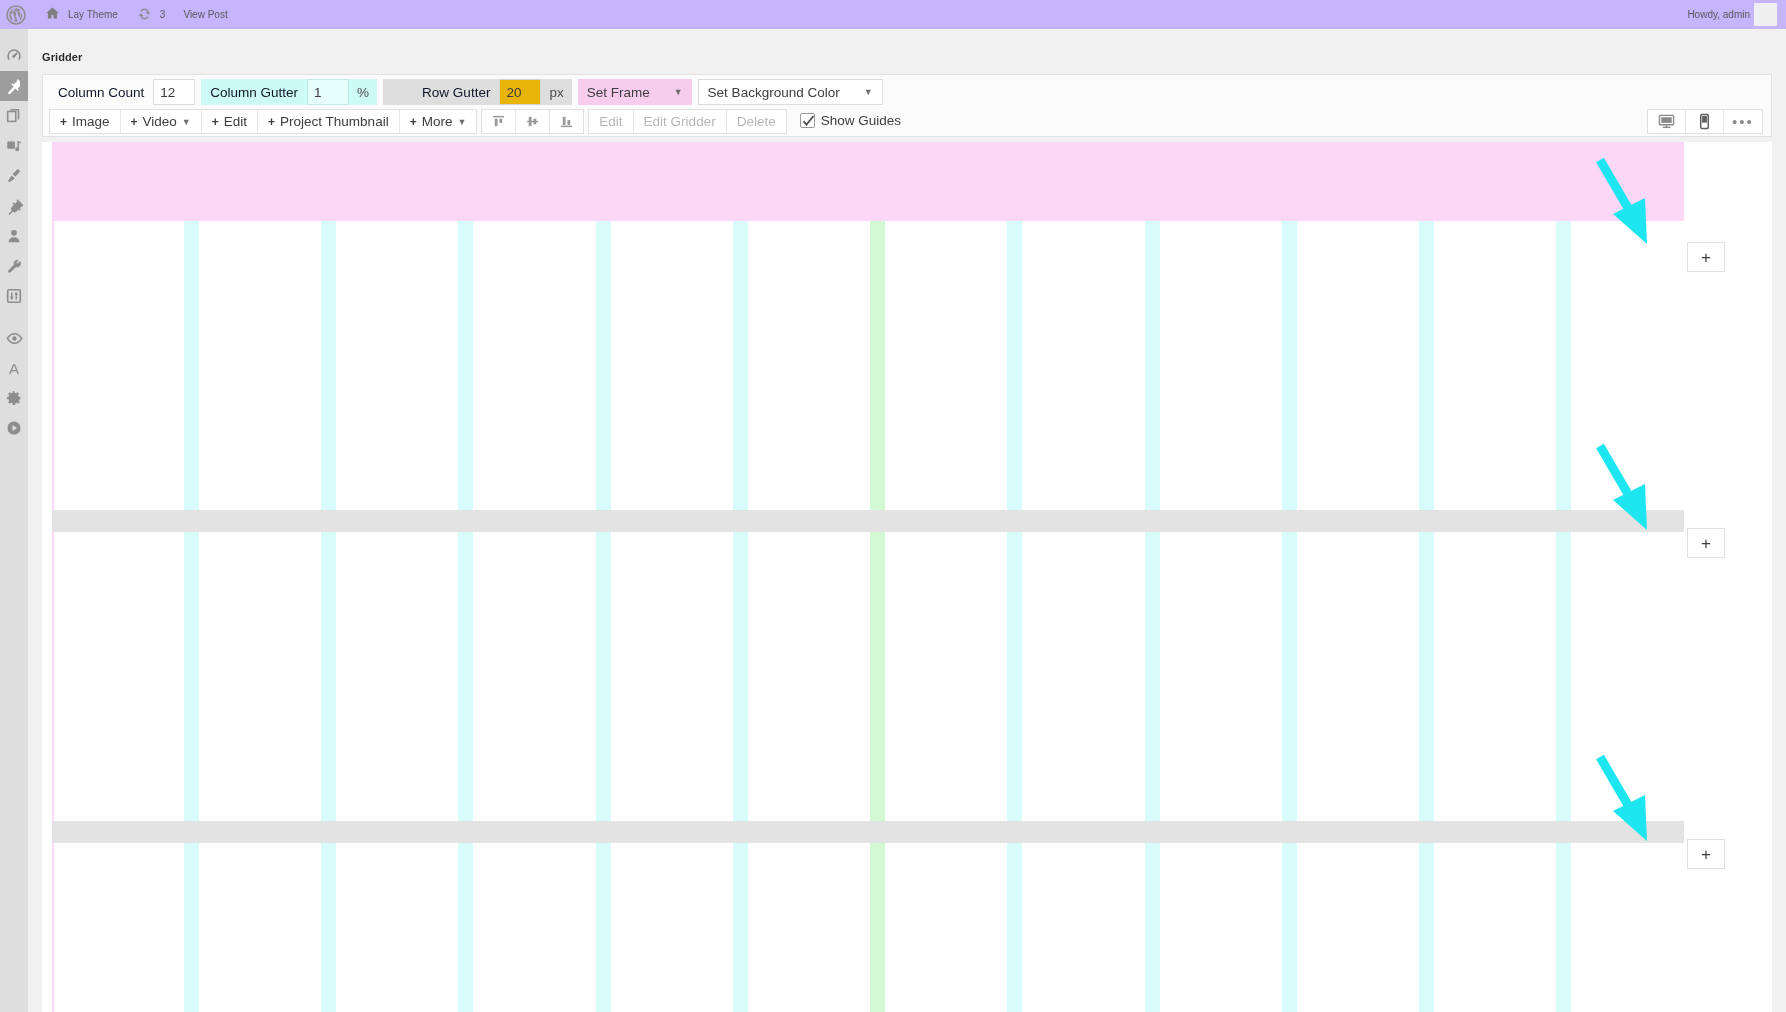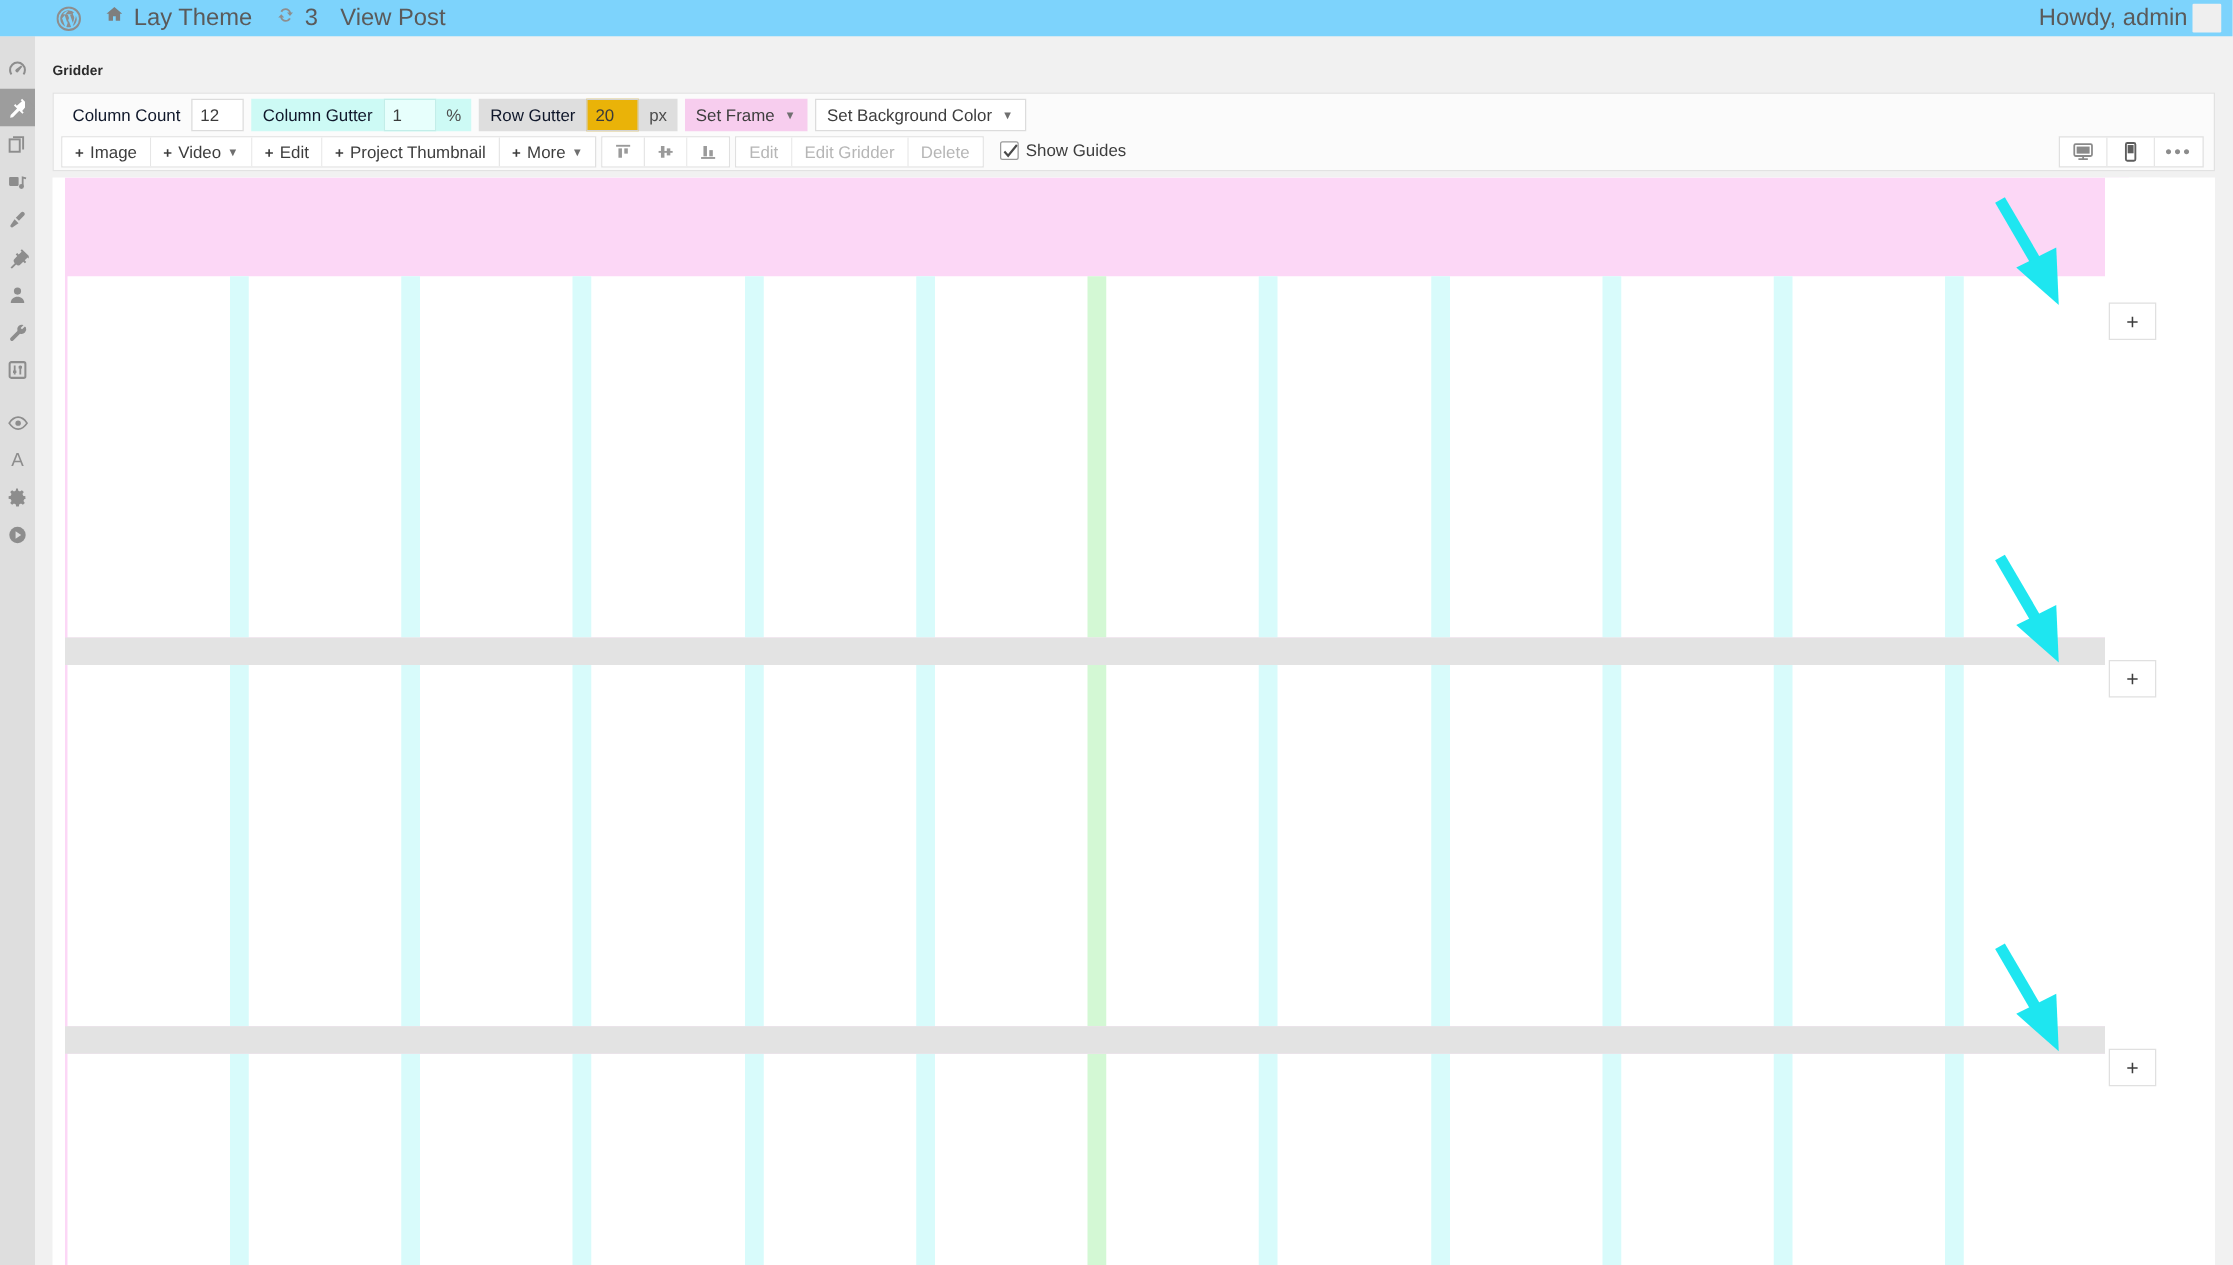--- a/index.html
+++ b/index.html
@@ -8,25 +8,24 @@
     overflow: hidden;
     background: #f1f1f1;
     font-family: "Liberation Sans", sans-serif;
     -webkit-font-smoothing: antialiased;
   }
 
   
   #adminbar {
     position: absolute; top: 0; left: 0;
     width: 1786px; height: 29px;
-    background: #7dd3fc;
+    background: #c4b5fd;
     display: flex; align-items: center;
-    font-size: 19px; color: #555;
+    font-size: 10px; color: #555;
     z-index: 60;
-    padding-left: 39px;
   }
   .ab-item {
     display: flex; align-items: center; gap: 7px;
     height: 29px; padding: 0 9px;
     color: #5a5a5a; white-space: nowrap;
   }
   .ab-item:first-child { padding-left: 6px; }
   .wp-logo svg { display: block; }
   #adminbar .spacer { flex: 1 1 auto; }
   .howdy { padding-right: 4px; }
@@ -85,25 +84,25 @@
   .fgroup .lbl { padding: 0 9px; color: #0f172a; white-space: nowrap; }
   .fgroup .fld {
     height: 26px; width: 42px; border: 1px solid #dcdcdc;
     background: #fff; color: #3b3b3b; font-size: 13.5px;
     font-family: "Liberation Sans", sans-serif;
     text-align: left; padding: 0 6px; outline: none;
   }
   .fgroup .unit { padding: 0 8px; color: #4d4d4d; }
   .g-cyan { background: #cdfaf5; }
   .g-cyan .fld { background: #e7fffc; border-color: #c2eee9; }
-  .g-gray { background: #dedede; }
+  .g-gray { background: #dedede; padding-left: 30px; }
   .g-gray .fld { background: #eab308; border-color: #d3d3d3; }
   .g-pink { background: #f7cdee; }
   .drop {
-    display: flex; align-items: center; gap: 8px;
+    display: flex; align-items: center; gap: 24px;
     height: 26px; padding: 0 9px; color: #3d3d3d; white-space: nowrap;
   }
   .drop .caret { font-size: 9px; color: #6f6f6f; line-height: 1; }
   .btn-outline {
     border: 1px solid #dcdcdc; background: #fff; margin-left: 6px;
   }
   .gap6 { width: 6px; }
 
   
   .trow2 {

